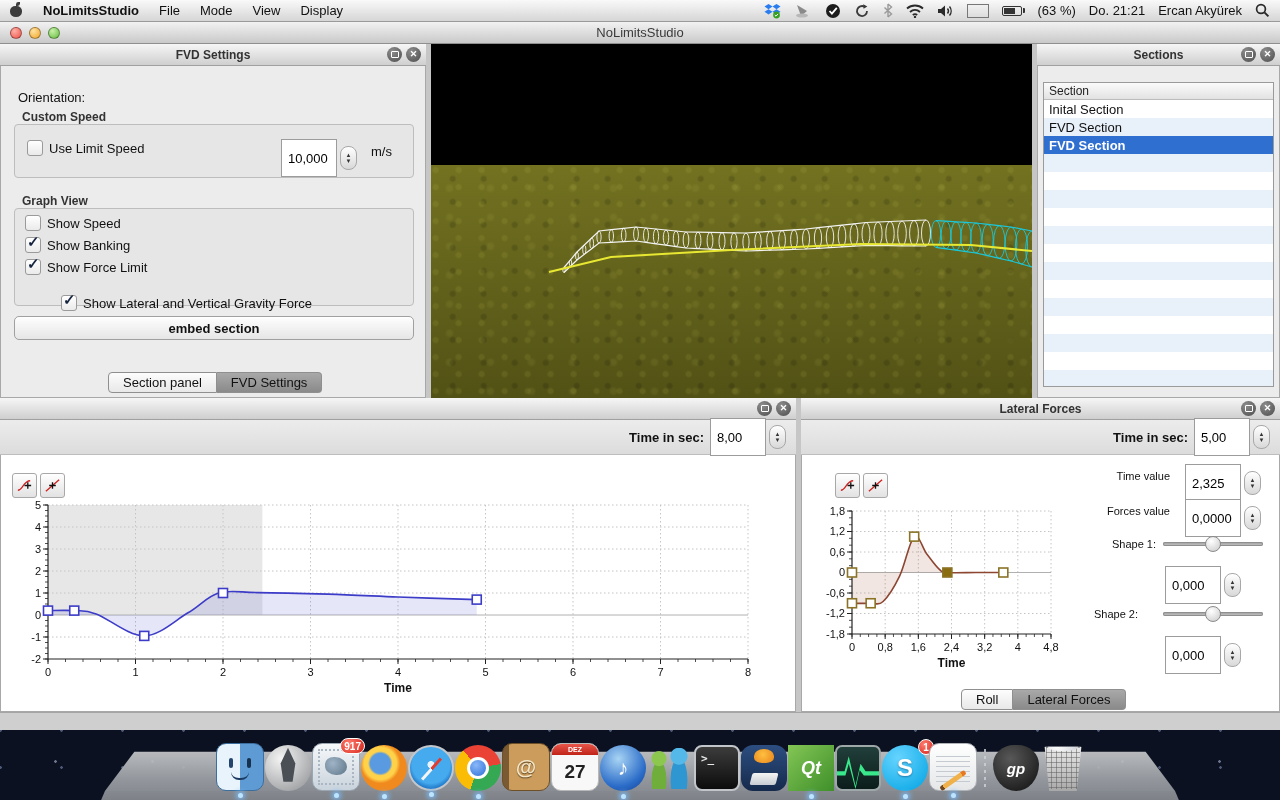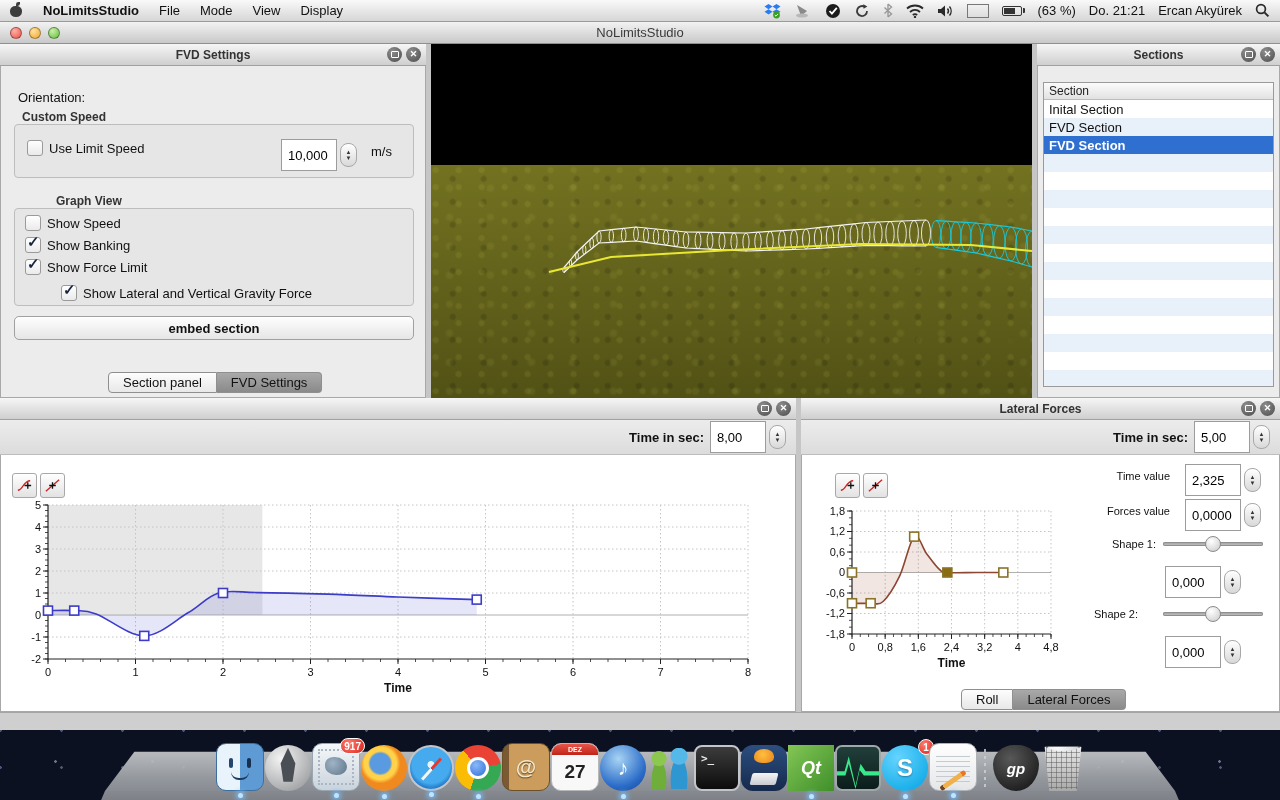--- a/index.html
+++ b/index.html
@@ -51,21 +51,21 @@
   .popup{position:absolute;height:24px;border:1px solid #a8a8a8;border-radius:5px;
     background:linear-gradient(#ffffff,#e3e3e3);display:flex;align-items:center;
     padding:0 6px 0 10px;box-sizing:border-box;font-size:13px;}
   .popup .arr{margin-left:auto;display:flex;flex-direction:column;align-items:center;line-height:5px;font-size:6.5px;color:#444;}
   .grouplabel{position:absolute;font-size:12px;font-weight:bold;color:#333;}
   .groupbox{position:absolute;border:1px solid #bdbdbd;border-radius:4px;background:#e6e6e6;}
   .cbrow{position:absolute;display:flex;align-items:center;gap:6px;font-size:13px;color:#111;}
   .cb{width:14px;height:14px;border:1px solid #9a9a9a;border-radius:3px;background:linear-gradient(#fff,#eaeaea);position:relative;flex:none;}
   .cb.on::after{content:"✓";position:absolute;left:1px;top:-5px;font-size:15px;font-weight:bold;color:#16243f;}
   .spin{display:flex;align-items:center;gap:3px;}
-  .spin-box{background:#fff;border:1px solid #9c9c9c;height:32px;display:flex;align-items:center;
+  .spin-box{background:#fff;border:1px solid #9c9c9c;height:38px;display:flex;align-items:center;
     padding:0 6px;font-size:13px;box-sizing:border-box;min-width:56px;}
   .spin-arrows{width:15px;height:22px;border:1px solid #a8a8a8;border-radius:8px;
     background:linear-gradient(#fff,#d8d8d8);display:flex;flex-direction:column;align-items:center;justify-content:center;
     font-size:6px;line-height:6px;color:#333;}
   .pushbtn{position:absolute;height:22px;border:1px solid #a0a0a0;border-radius:5px;
     background:linear-gradient(#fefefe,#e6e6e6);display:flex;align-items:center;justify-content:center;
     font-size:13px;font-weight:bold;color:#111;box-shadow:0 1px 0 rgba(255,255,255,.7) inset;}
   .tabbar{position:absolute;display:flex;}
   .tab{height:21px;display:flex;align-items:center;padding:0 14px;font-size:13px;color:#111;
     border:1px solid #8f8f8f;background:linear-gradient(#fdfdfd,#e8e8e8);box-sizing:border-box;}
@@ -303,35 +303,35 @@
         <div class="spin" style="position:absolute;left:266px;top:14px;">
           <div class="spin-box">10,000</div>
           <div class="spin-arrows">
               <span>▲</span>
               <span>▼</span>
             </div>
         </div>
         <div class="flabel" style="left:356px;top:19px;">m/s</div>
       </div>
 
-      <div class="grouplabel" style="left:22px;top:150px;margin-left:34px;">Graph View</div>
+      <div class="grouplabel" style="left:22px;top:150px;">Graph View</div>
       <div class="groupbox" style="left:14px;top:164px;width:398px;height:96px;">
         <div class="cbrow" style="left:10px;top:6px;">
           <span class="cb"></span>
           <span>Show Speed</span>
         </div>
         <div class="cbrow" style="left:10px;top:28px;">
           <span class="cb on"></span>
           <span>Show Banking</span>
         </div>
         <div class="cbrow" style="left:10px;top:50px;">
           <span class="cb on"></span>
           <span>Show Force Limit</span>
         </div>
-        <div class="cbrow" style="left:10px;top:76px;padding-left:36px;">
+        <div class="cbrow" style="left:10px;top:86px;padding-left:36px;">
           <span class="cb on"></span>
           <span>Show Lateral and Vertical Gravity Force</span>
         </div>
       </div>
 
       <div class="pushbtn" style="left:14px;top:272px;width:398px;">embed section</div>
 
       <div class="tabbar" style="left:108px;top:328px;">
         <div class="tab">Section panel</div>
         <div class="tab active">FVD Settings</div>

